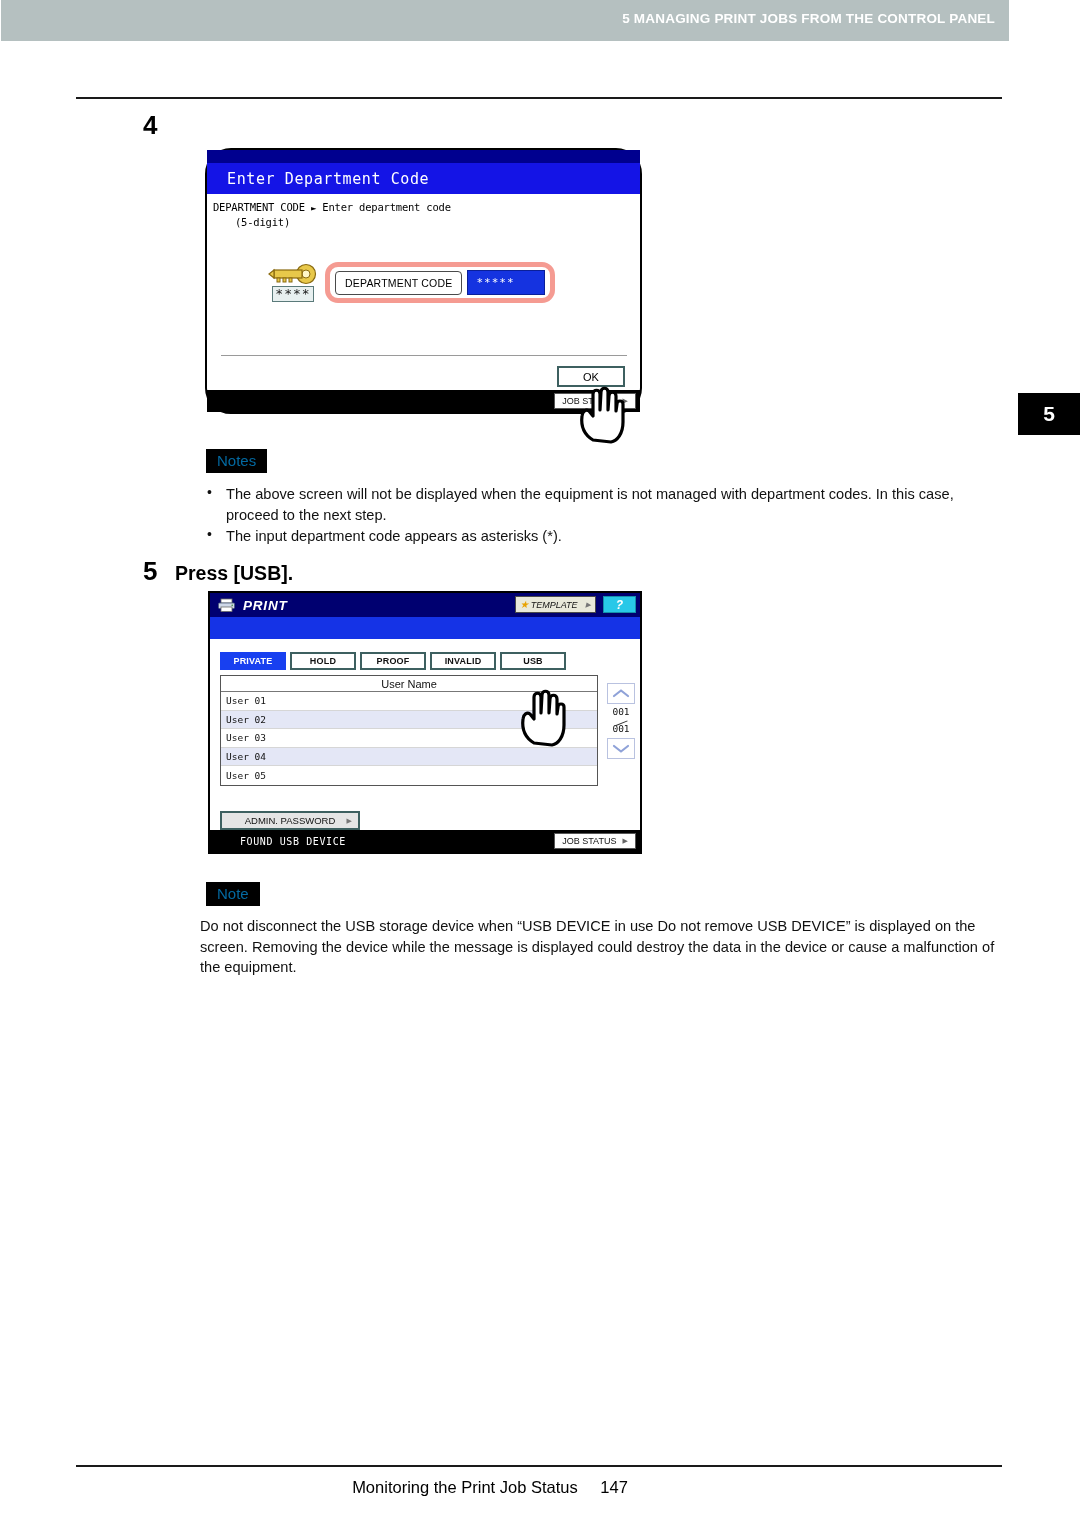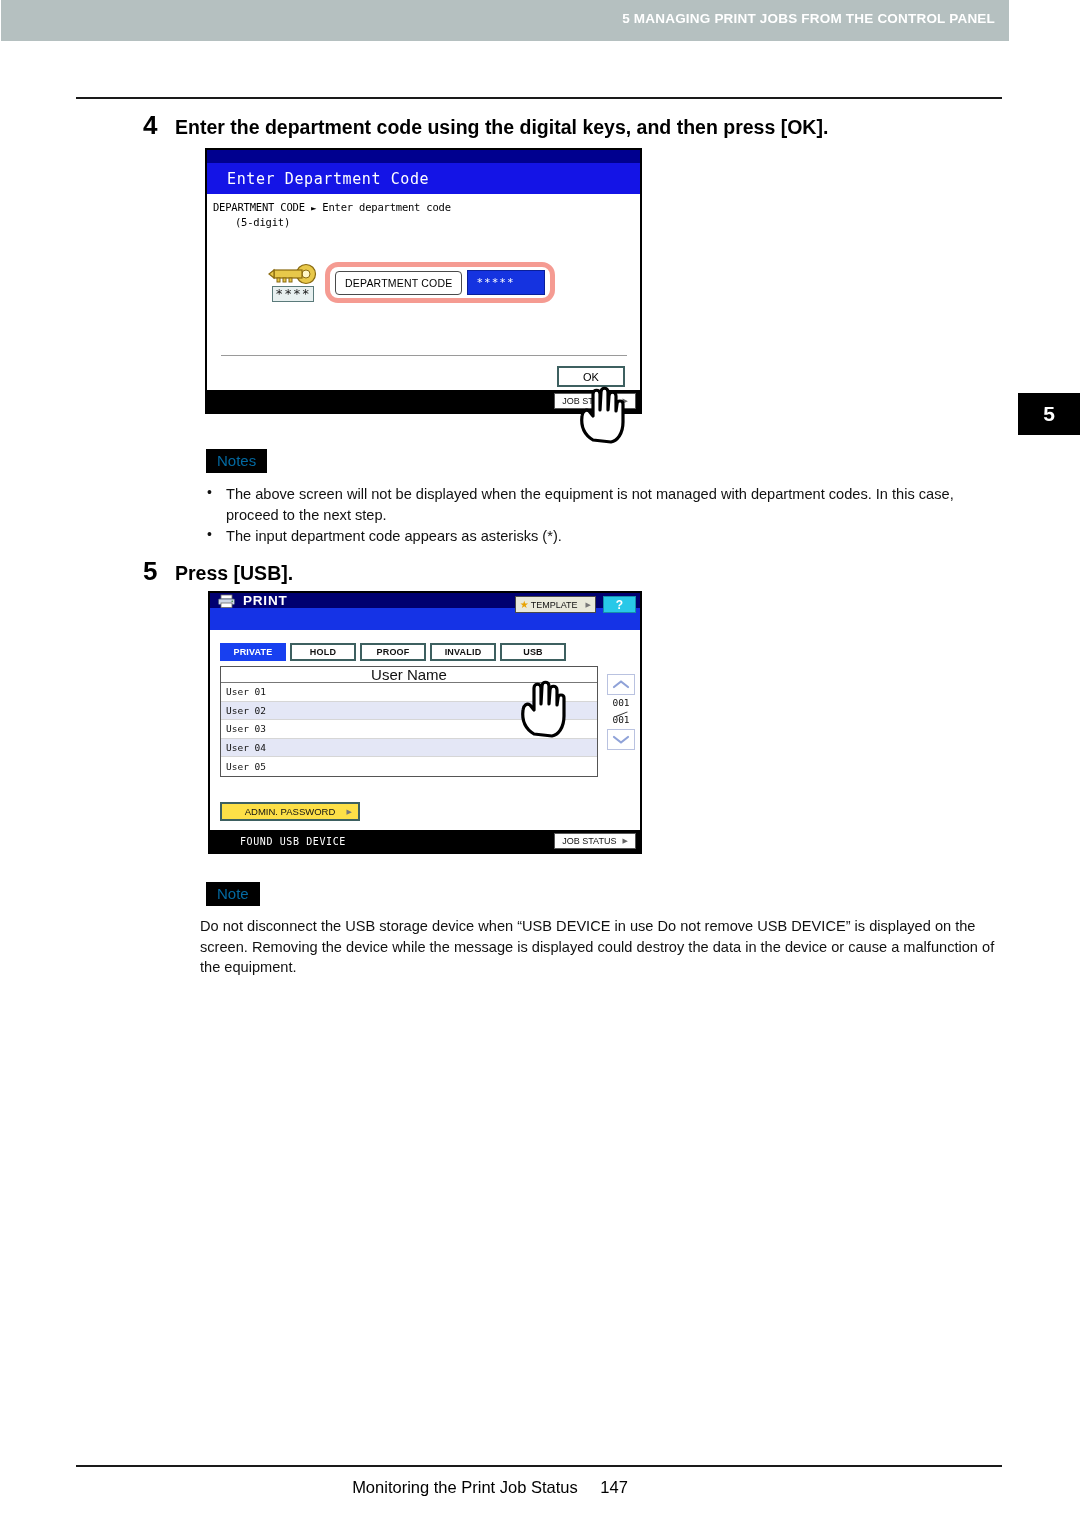--- a/index.html
+++ b/index.html
@@ -135,20 +135,21 @@
     box-sizing: border-box;
     font-family: "DejaVu Sans Mono", monospace;
   }
 
   
   #panel-dept {
     left: 205px;
     top: 148px;
     width: 437px;
     height: 266px;
+    border-radius: 26px;
   }
   .dept-titlebar-top {
     height: 13px;
     background: #00008f;
   }
   .dept-titlebar {
     height: 31px;
     background: #1414e6;
     color: #ffffff;
     font-size: 15px;
@@ -274,27 +275,28 @@
   .job-status-btn .tri { margin-left: 6px; font-size: 7px; color: #666; }
 
   
   #panel-print {
     left: 208px;
     top: 591px;
     width: 434px;
     height: 263px;
   }
   .print-titlebar {
-    height: 15px;
+    height: 24px;
     background: #000070;
     display: flex;
     align-items: center;
     padding: 0 4px 0 8px;
     box-sizing: border-box;
     position: relative;
+    font-style: italic;
   }
   .printer-icon { width: 17px; height: 14px; margin-right: 8px; }
   .print-title {
     color: #ffffff;
     font-family: "Liberation Sans", sans-serif;
     font-size: 13.5px;
     font-weight: bold;
     letter-spacing: 0.8px;
   }
   .template-btn {
@@ -372,21 +374,21 @@
     left: 10px;
     top: 36px;
     width: 378px;
     border: 1px solid #555;
     box-sizing: border-box;
   }
   .user-table-head {
     height: 15px;
     border-bottom: 1px solid #777;
     font-family: "Liberation Sans", sans-serif;
-    font-size: 15px;
+    font-size: 11px;
     display: flex;
     align-items: center;
     justify-content: center;
     color: #111;
     background: #ffffff;
   }
   .user-row {
     height: 18.5px;
     display: flex;
     align-items: center;
@@ -441,21 +443,21 @@
     height: 5px;
     border-bottom: 1px solid #333;
     transform: rotate(-22deg);
   }
   .admin-btn {
     position: absolute;
     left: 10px;
     top: 172px;
     width: 140px;
     height: 19px;
-    background: #fde047;
+    background: #e5e5e5;
     border: 2px solid #3d6060;
     font-family: "Liberation Sans", sans-serif;
     font-size: 9.5px;
     display: flex;
     align-items: center;
     justify-content: center;
     position: absolute;
     box-sizing: border-box;
     color: #111;
   }
@@ -493,21 +495,20 @@
 <div class="page-header">
   <div class="page-header-text">5 MANAGING PRINT JOBS FROM THE CONTROL PANEL</div>
 </div>
 
 <div class="chapter-tab">5</div>
 
 <div class="rule-top"></div>
 
 <div class="step" id="step4">
   <div class="step-num">4</div>
-  <div class="step-title">Enter the department code using the digital keys, and then press [OK].</div>
 </div>
 
 <div class="panel" id="panel-dept">
 
   <div class="dept-titlebar-top"></div>
   <div class="dept-titlebar">
     <span>Enter Department Code</span>
   </div>
 
   <div class="dept-msg">

